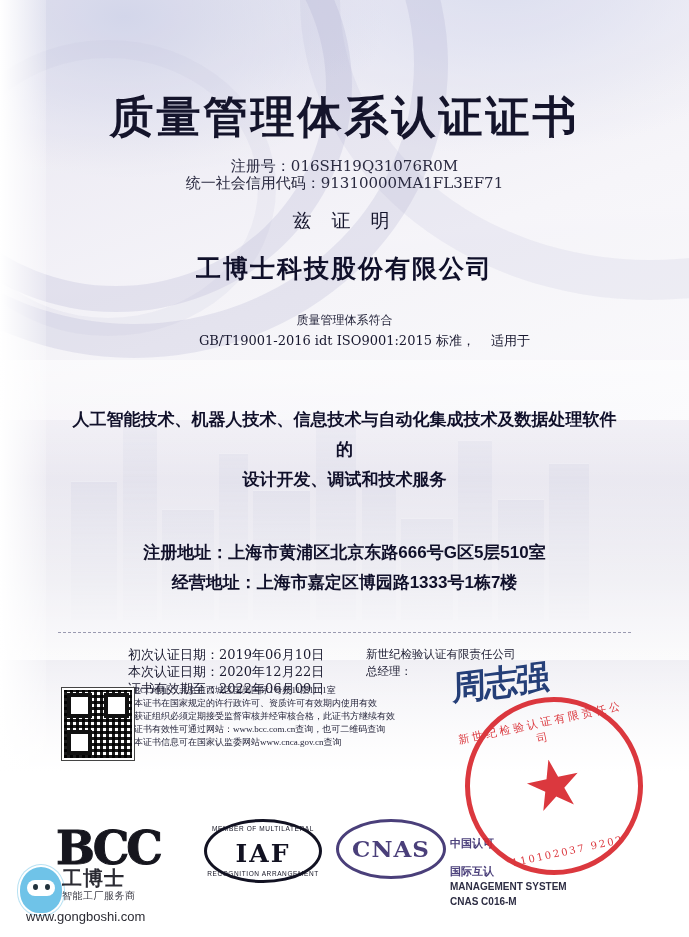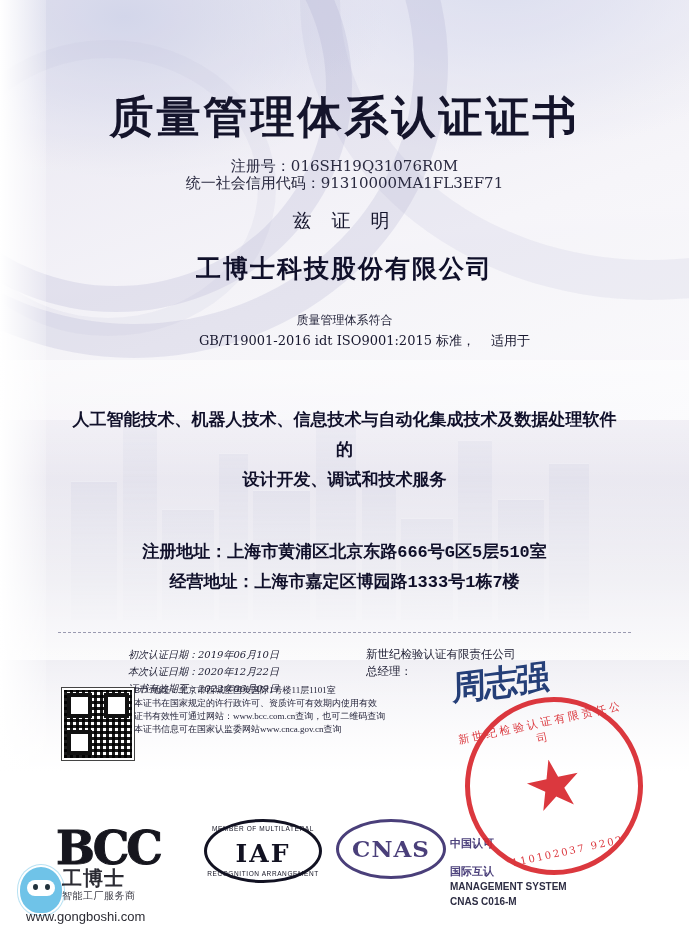--- a/index.html
+++ b/index.html
@@ -142,38 +142,37 @@
     font-family: "DejaVu Serif", "Liberation Serif", serif;
     color: #10102a;
   }
   .addr {
     position: absolute;
     top: 538px; left: 60px; right: 60px;
     text-align: center;
     font-size: 17px;
     line-height: 30px;
     font-weight: bold;
-    font-family: Liberation Mono, monospace;
+    font-family: Liberation Sans, sans-serif;
     color: #10102a;
   }
   .divider {
     position: absolute;
     left: 58px; right: 58px;
     top: 632px;
     border-top: 1px dashed #9a9ab0;
   }
   .dates {
     position: absolute;
     left: 128px;
     top: 646px;
-    font-size: 10px;
+    font-size: 13px;
     line-height: 17px;
     color: #1b1b30;
     font-family: "DejaVu Serif", "Liberation Serif", serif;
-    font-style: italic;
   }
   .issuer {
     position: absolute;
     left: 366px;
     top: 646px;
     font-size: 11.5px;
     line-height: 17px;
     color: #1b1b30;
     font-family: "DejaVu Serif", "Liberation Serif", serif;
   }
@@ -460,20 +459,21 @@
     </div>
     <div class="signature">周志强</div>
 
     <div class="qr">
         <span class="qr-b"></span>
       </div>
 
     <div class="fineprint">
       <div>BCC地址：北京市西城区国美国际1号楼11层1101室</div>
       <div>本证书在国家规定的许行政许可、资质许可有效期内使用有效</div>
+      <div>获证组织必须定期接受监督审核并经审核合格，此证书方继续有效</div>
       <div>证书有效性可通过网站：www.bcc.com.cn查询，也可二维码查询</div>
       <div>本证书信息可在国家认监委网站www.cnca.gov.cn查询</div>
     </div>
 
     <div class="logos">
       <div class="logo-bcc">BCC</div>
 
       <div class="logo-iaf">
         <div class="iaf-oval"></div>
         <div class="iaf-top">MEMBER OF MULTILATERAL</div>

